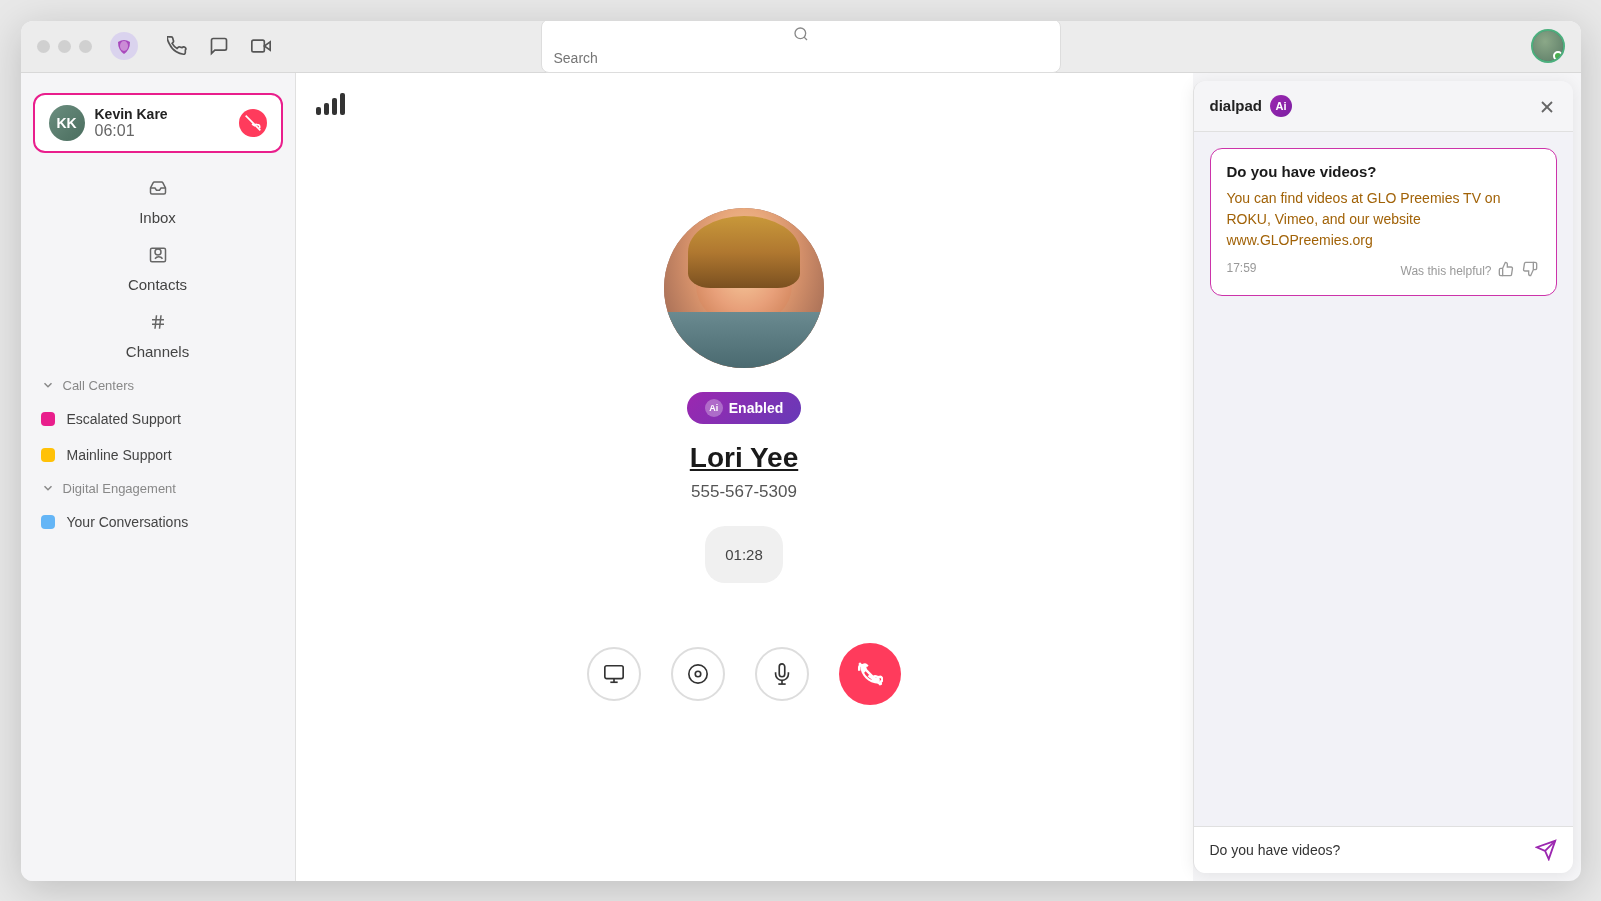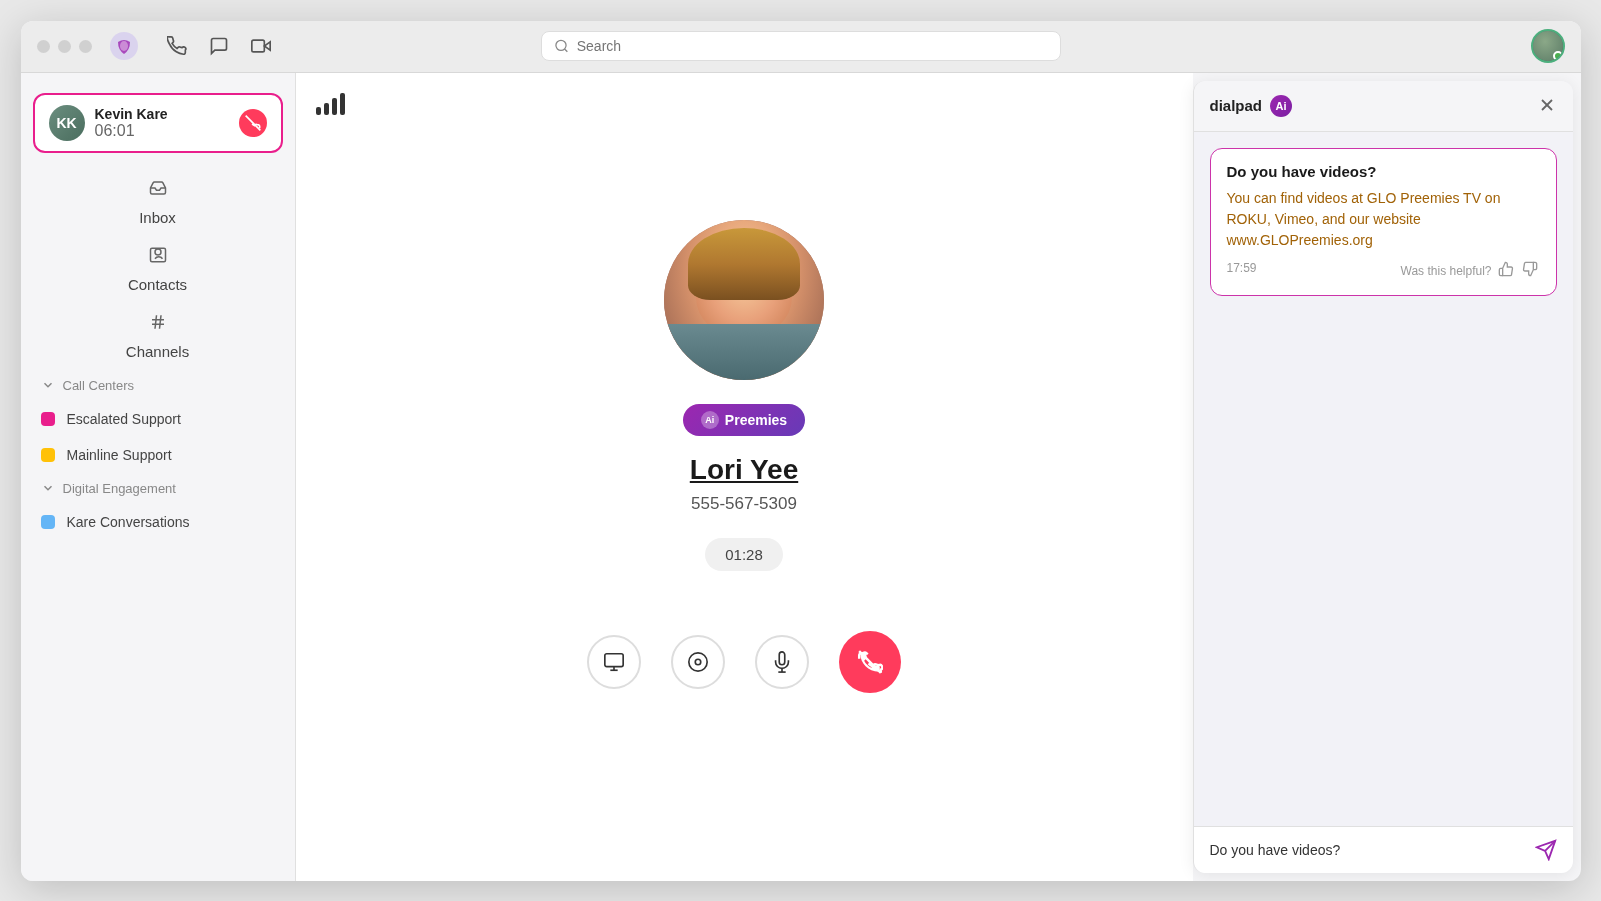--- a/index.html
+++ b/index.html
@@ -73,20 +73,21 @@
       width: 520px;
     }
     .search-input-wrap {
       background: white;
       border-radius: 8px;
       border: 1px solid #ddd;
       display: flex;
       align-items: center;
       padding: 6px 12px;
       gap: 8px;
+      flex-direction: column;
     }
     .search-icon-svg { color: #888; }
     .search-input {
       border: none; outline: none;
       font-size: 14px;
       color: #333;
       width: 100%;
       background: transparent;
     }
     .avatar-circle {
@@ -240,21 +241,21 @@
       text-decoration: underline;
     }
     .contact-phone {
       font-size: 17px;
       color: #555;
       margin-bottom: 24px;
     }
     .call-timer {
       background: #f0f0f0;
       border-radius: 20px;
-      padding: 8px 20px;
+      padding: 20px 20px;
       font-size: 15px;
       color: #444;
       font-weight: 500;
       margin-bottom: 60px;
     }
     .call-controls {
       display: flex;
       gap: 30px;
       align-items: center;
     }
@@ -291,21 +292,21 @@
       position: relative;
       margin: 8px 8px 8px 0;
       border-radius: 12px;
       box-shadow: 0 2px 16px rgba(0,0,0,0.08);
       overflow: hidden;
     }
     .ai-panel-header {
       background: #f5f5f7;
       padding: 14px 16px;
       display: flex;
-      align-items: flex-start;
+      align-items: flex-end;
       justify-content: space-between;
       border-bottom: 1px solid #e0e0e0;
     }
     .ai-panel-title {
       display: flex;
       align-items: center;
       gap: 8px;
       font-size: 16px;
       font-weight: 600;
       color: #222;
@@ -509,21 +510,21 @@
       </div>
 
       <div class="sidebar-section-header">
         <svg width="14" height="14" viewBox="0 0 24 24" fill="none" stroke="#888" stroke-width="2.5">
           <polyline points="6 9 12 15 18 9"></polyline>
         </svg>
         <span>Digital Engagement</span>
       </div>
       <div class="sidebar-call-center-item">
         <div class="dot-blue"></div>
-        <span>Kare Conversations</span>
+        <span>Your Conversations</span>
       </div>
     </div>
 
     <div class="call-screen">
 
       <div class="signal-bars">
         <div class="signal-bar" style="height:8px"></div>
         <div class="signal-bar" style="height:12px"></div>
         <div class="signal-bar" style="height:17px"></div>
         <div class="signal-bar" style="height:22px"></div>
@@ -537,21 +538,21 @@
           <div style="position:absolute;top:5%;left:15%;width:70%;height:45%;background:linear-gradient(180deg,#c8983a,#b07830,#7a5020);border-radius:50% 50% 20% 20%;"></div>
 
           <div style="position:absolute;bottom:0;left:0;width:100%;height:35%;background:linear-gradient(180deg,#6a8a90,#4a6a70);border-radius:0 0 50% 50% / 0 0 20% 20%;"></div>
         </div>
       </div>
 
       <div class="ai-badge">
         <div style="width:18px;height:18px;background:rgba(255,255,255,0.3);border-radius:50%;display:flex;align-items:center;justify-content:center;">
           <span style="font-size:9px;font-weight:800;color:white;">Ai</span>
         </div>
-        <span>Preemies</span>
+        <span>Enabled</span>
       </div>
 
       <div class="contact-name">Lori Yee</div>
       <div class="contact-phone">555-567-5309</div>
       <div class="call-timer">01:28</div>
 
       <div class="call-controls">
         <div class="ctrl-btn">
           <svg width="22" height="22" viewBox="0 0 24 24" fill="none" stroke="#333" stroke-width="1.8">
             <rect x="2" y="3" width="20" height="14" rx="2" ry="2"></rect>

